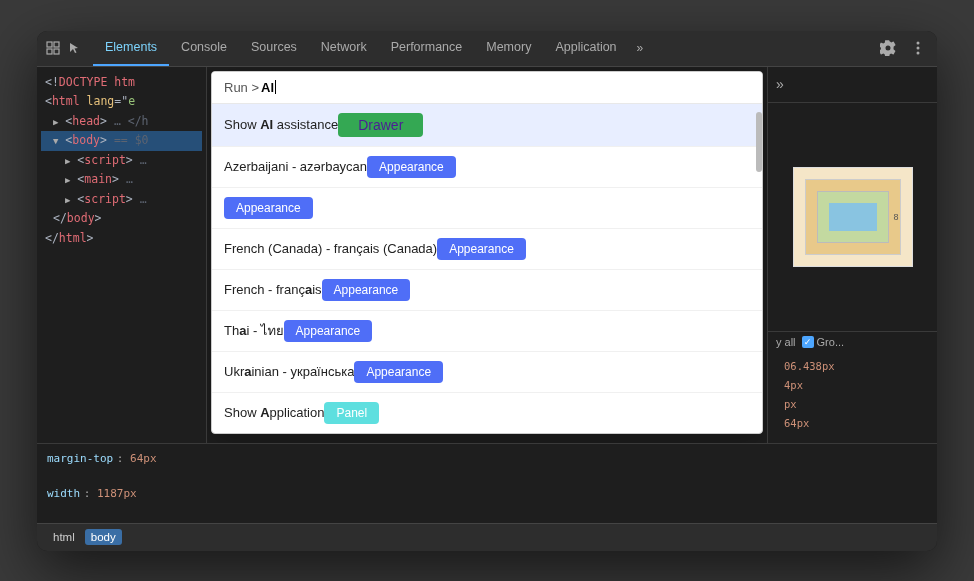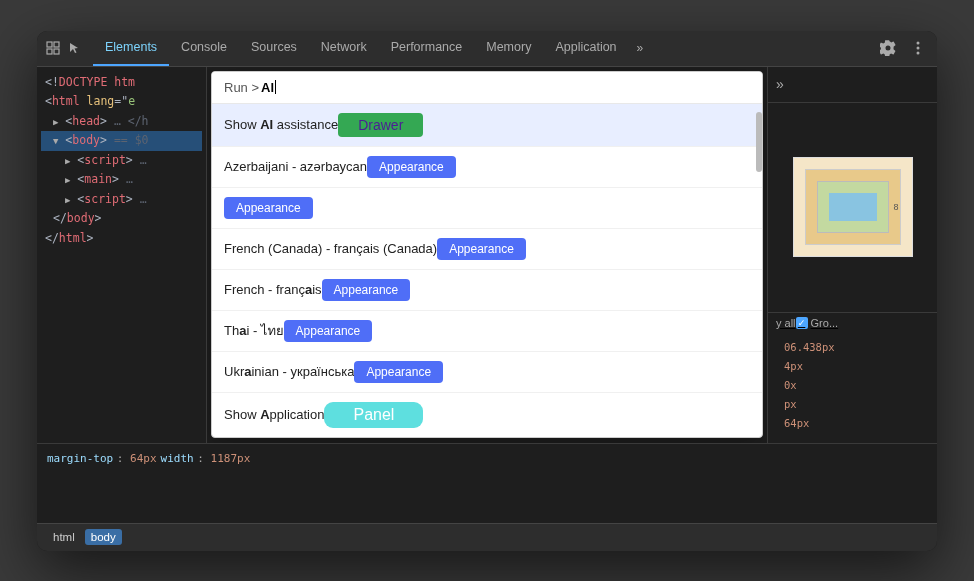--- a/index.html
+++ b/index.html
@@ -247,23 +247,23 @@
       padding: 4px 12px;
       font-size: 12px;
       cursor: pointer;
       white-space: nowrap;
     }
 
     .btn-panel {
       background: #5edfdf;
       color: #fff;
       border: none;
-      border-radius: 9px;
-      padding: 4px 29px;
-      font-size: 16px;
+      border-radius: 4px;
+      padding: 4px 12px;
+      font-size: 12px;
       cursor: pointer;
       white-space: nowrap;
     }
 
     .scrollbar-indicator {
       position: absolute;
       right: 0;
       top: 40px;
       width: 6px;
       height: 60px;
@@ -372,22 +372,22 @@
       height: 80px;
       border-top: 1px solid #3a3a3a;
       background: #1e1e1e;
       padding: 6px 10px;
       display: flex;
       gap: 20px;
     }
 
     .css-left {
       display: flex;
-      flex-direction: row;
-      gap: 4px;
+      flex-direction: column;
+      gap: 20px;
     }
 
     .css-prop {
       color: #9cdcfe;
       font-size: 11px;
       font-family: 'Menlo', monospace;
     }
 
     .css-val {
       color: #ce9178;
@@ -589,33 +589,32 @@
         <div class="box-model">
           <div class="bm-margin"></div>
           <div class="bm-border"></div>
           <div class="bm-padding"></div>
           <div class="bm-content"></div>
           <span class="bm-number bm-8">8</span>
         </div>
       </div>
 
       <div style="border-top:1px solid #3a3a3a; padding: 4px 8px;">
-        <div style="display:flex; align-items:center; margin-bottom:3px;text-decoration:underline;">
+        <div style="display:flex; align-items:center; gap:6px; margin-bottom:3px;">
           <span style="color:#aaa; font-size:11px;">y all</span>
           <div style="display:flex; align-items:center; gap:3px;">
             <div class="check-box">
               <span class="check-mark">✓</span>
             </div>
             <span style="color:#aaa; font-size:11px;">Gro...</span>
           </div>
         </div>
         <div class="right-panel-props">
           <div><span class="prop-val">06.438px</span></div>
           <div><span class="prop-val">4px</span></div>
-          <div><span class="prop-val">0x</span></div>
           <div><span class="prop-val">px</span></div>
           <div><span class="prop-val">64px</span></div>
         </div>
       </div>
     </div>
   </div>
 
   <div class="css-panel">
     <div class="css-left">
       <div>

